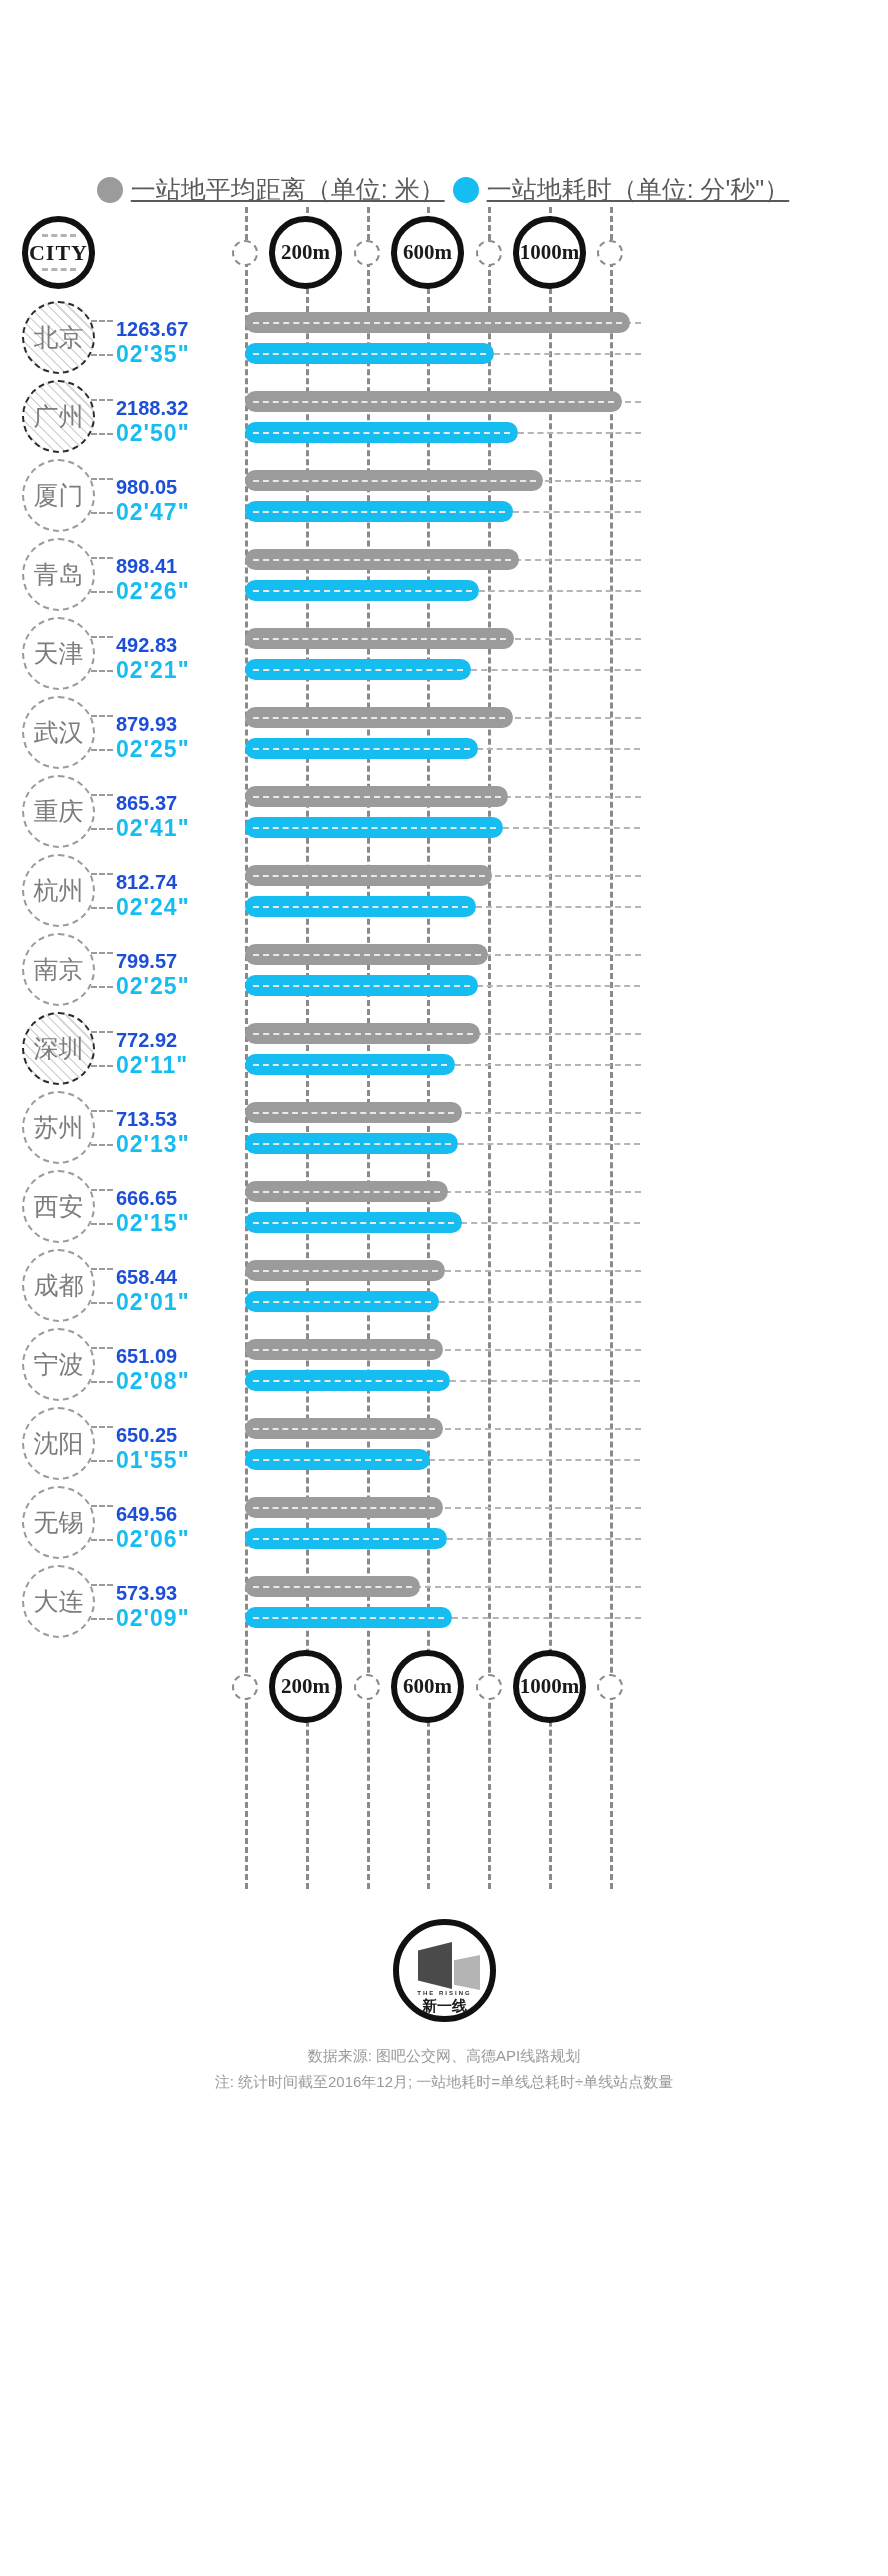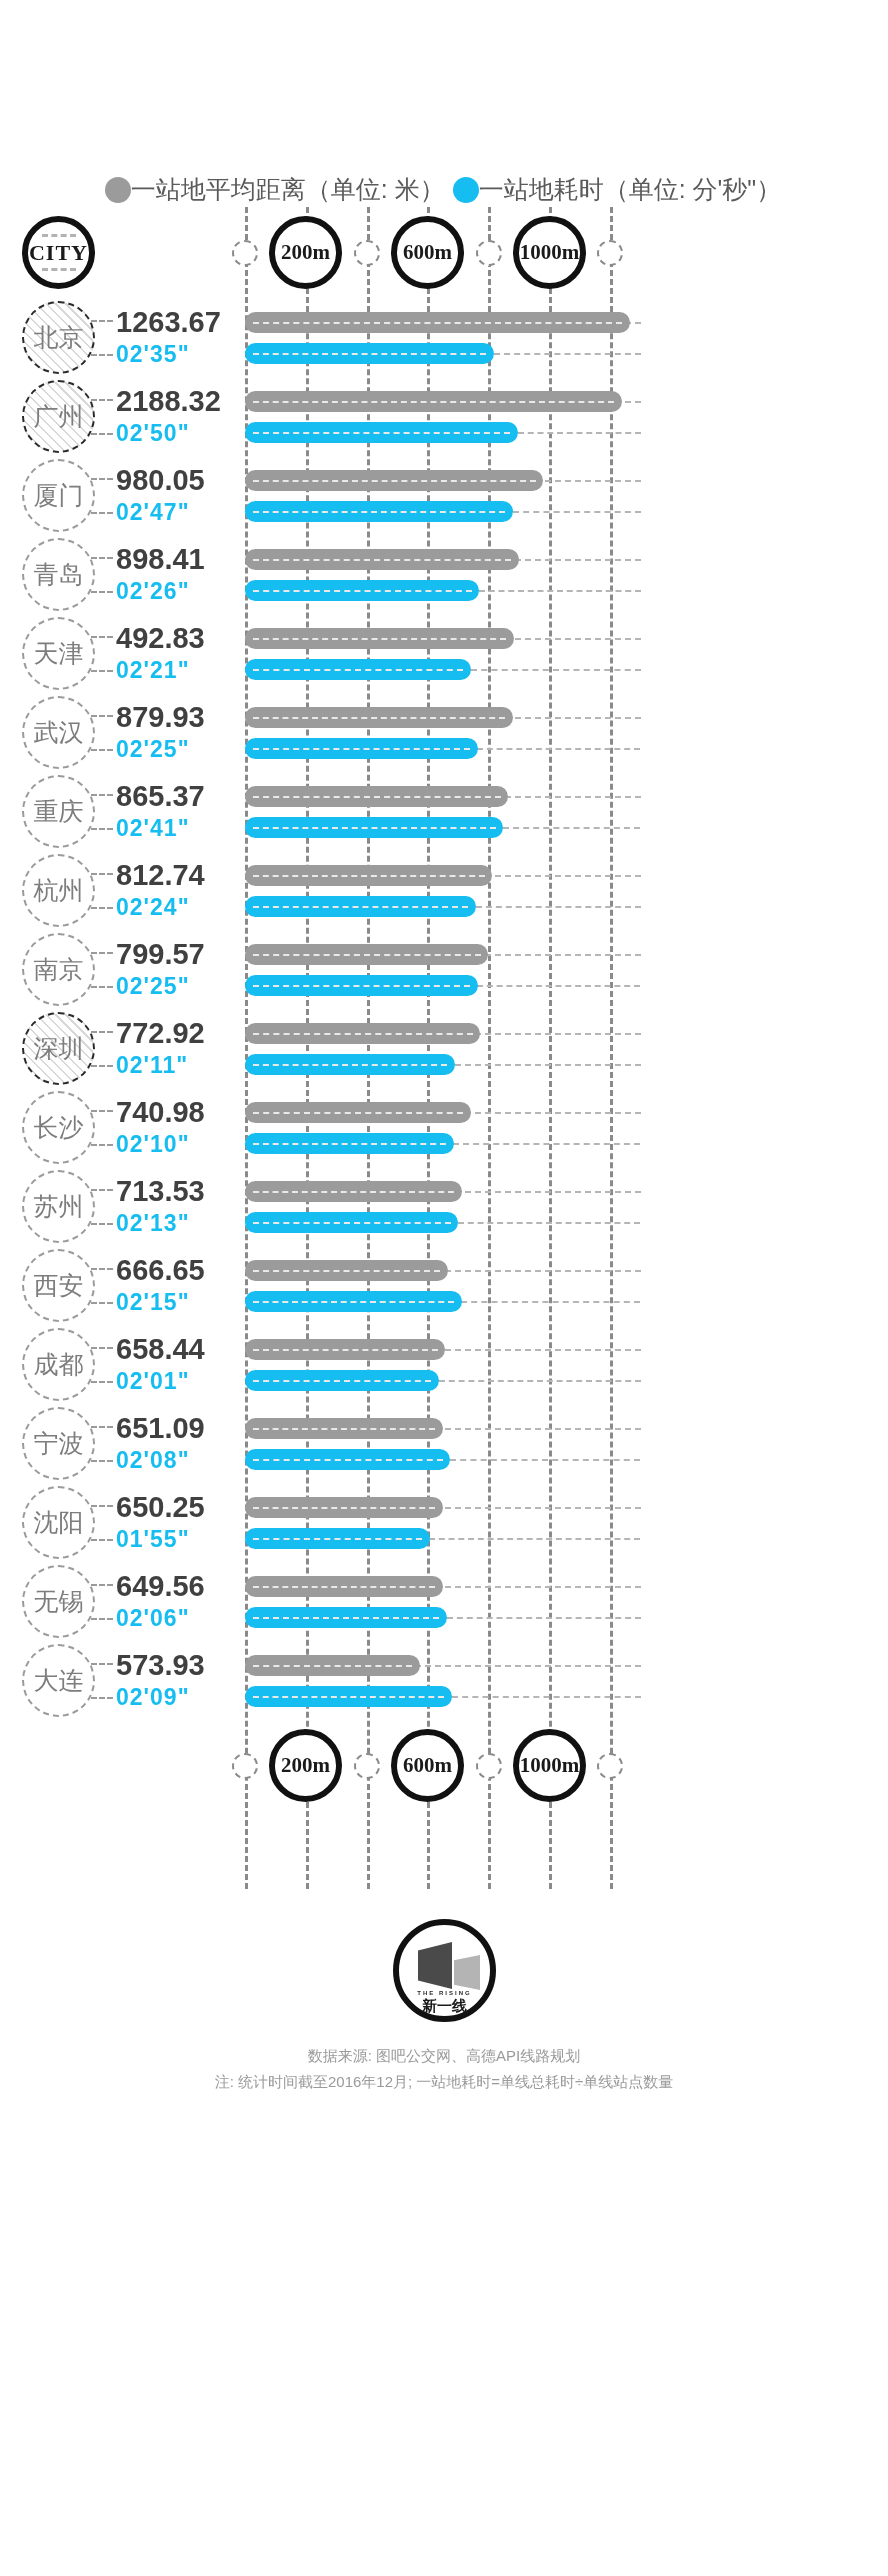--- a/index.html
+++ b/index.html
@@ -32,21 +32,21 @@
 
   
   .legend {
     position:absolute; left:0; right:0; top:173px;
     display:flex; justify-content:center; align-items:center;
     font-size:25px; color:#5a5a5a;
   }
   .legend .dot { width:26px; height:26px; border-radius:50%; display:inline-block; }
   .legend .dot.grey { background:#9b9b9b; }
   .legend .dot.cyan { background:#16bdf0; margin-left:6px; }
-  .legend .lab { margin-left:0; margin-right:2px; }
+  .legend .lab { margin-left:8px; margin-right:2px;text-decoration:underline; }
 
   
   .chart {
     position:absolute; left:0; top:207px; width:888px;
   }
   .axisrow {
     position:relative; height:91px; width:888px;
   }
   
   .gridlayer { position:absolute; left:0; top:0; width:888px; bottom:0; pointer-events:none; }
@@ -91,22 +91,22 @@
     background-image:repeating-linear-gradient(45deg,
       #d8d8d8 0px, #d8d8d8 1.5px, #ffffff 1.5px, #ffffff 7px);
   }
   .lead {
     position:absolute; width:22px; border-top:2px dashed #9a9a9a; z-index:6;
   }
   .lead.up   { left:91px; top:22px; }
   .lead.down { left:91px; top:56px; }
 
   .valnum {
-    position:absolute; left:116px; top:8px;
-    font-size:29px; font-weight:bold; color:#404040;
+    position:absolute; left:116px; top:20px;
+    font-size:20px; font-weight:bold; color:#1d4ed8;
     font-family:"Liberation Sans","DejaVu Sans",sans-serif;
     white-space:nowrap;
   }
   .valtime {
     position:absolute; left:116px; top:43px;
     font-size:23px; font-weight:bold; color:#16bdf0;
     font-family:"Liberation Sans","DejaVu Sans",sans-serif;
     white-space:nowrap;
     letter-spacing:1px;
   }
@@ -358,37 +358,20 @@
           <div class="citycircle hatch">
             <span>深圳</span>
           </div>
           <span class="lead up"></span>
           <span class="lead down"></span>
           <div class="valnum">772.92</div>
           <div class="valtime">02'11"</div>
         </div>
         <div class="row">
           <div class="barwrap">
-            <div class="bar dist" style="left:245px;width:226px"></div>
-            <div class="bardash" style="left:253px;top:24px;width:210px"></div>
-            <div class="bartrack" style="left:245px;top:24px;width:396px"></div>
-            <div class="bar time" style="left:245px;width:209px"></div>
-            <div class="bardash" style="left:253px;top:55px;width:193px"></div>
-            <div class="bartrack" style="left:453px;top:55px;width:187px"></div>
-          </div>
-          <div class="citycircle">
-            <span>长沙</span>
-          </div>
-          <span class="lead up"></span>
-          <span class="lead down"></span>
-          <div class="valnum">740.98</div>
-          <div class="valtime">02'10"</div>
-        </div>
-        <div class="row">
-          <div class="barwrap">
             <div class="bar dist" style="left:245px;width:217px"></div>
             <div class="bardash" style="left:253px;top:24px;width:201px"></div>
             <div class="bartrack" style="left:245px;top:24px;width:396px"></div>
             <div class="bar time" style="left:245px;width:213px"></div>
             <div class="bardash" style="left:253px;top:55px;width:198px"></div>
             <div class="bartrack" style="left:458px;top:55px;width:182px"></div>
           </div>
           <div class="citycircle">
             <span>苏州</span>
           </div>

